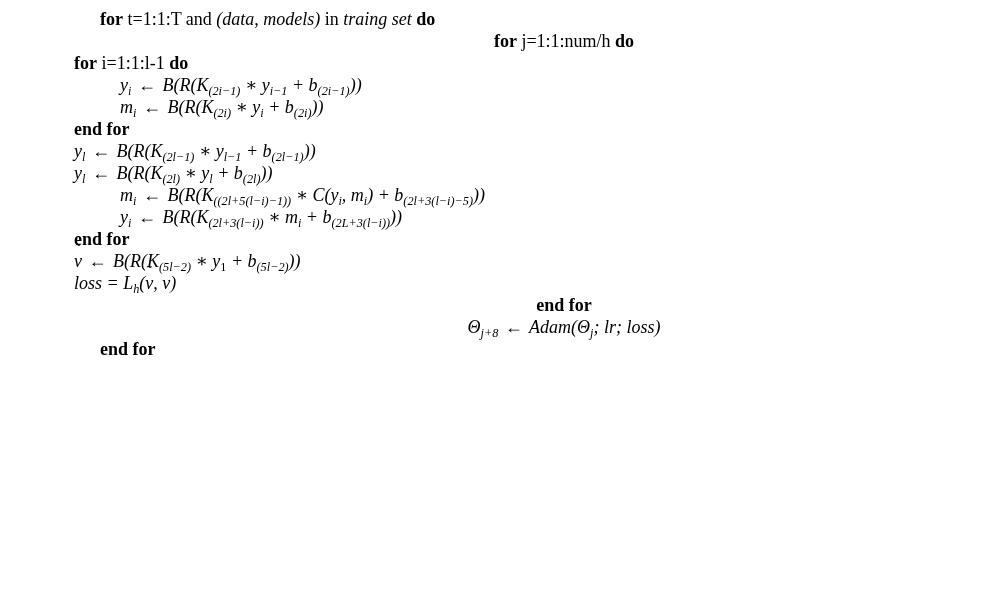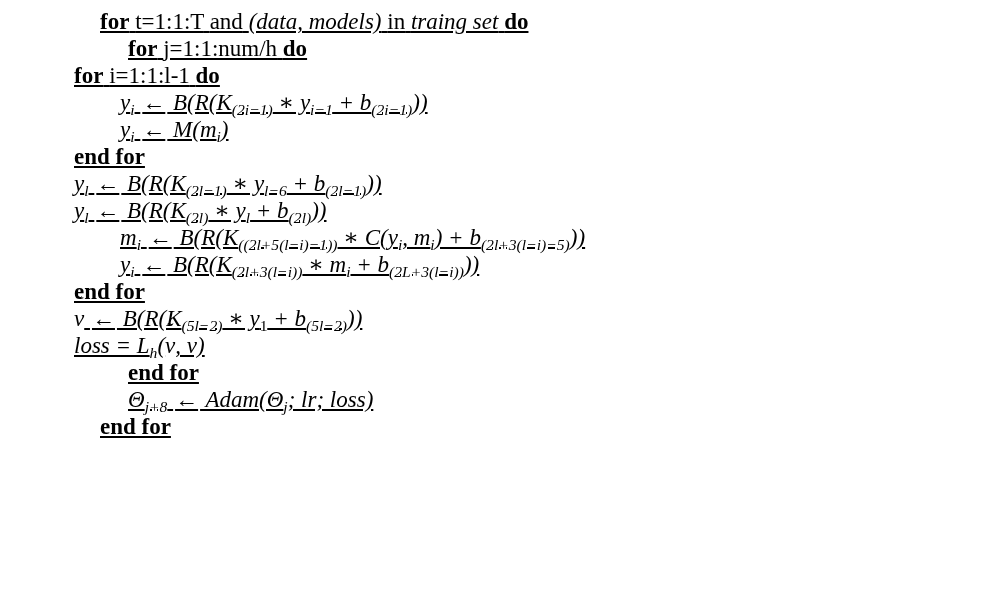--- a/index.html
+++ b/index.html
@@ -16,26 +16,25 @@
   }
   #algo {
     padding: 8px 0 0 0;
     font-size: 21px;
     line-height: 1.0;
   }
   .line {
     display: block;
     white-space: pre;
     padding: 2px 0;
-    font-size: 23px;
-    text-decoration: underline;
+    font-size: 18px;
   }
   
   .ind0 { padding-left: 100px; }
-  .ind1 { padding-left: 128px; }
+  .ind1 { padding-left: 128px; text-align: center; }
   .ind2 { padding-left: 74px; }
   .ind3 { padding-left: 120px; }
 
   .kw {
     font-weight: bold;
     font-family: "Liberation Serif", "DejaVu Serif", serif;
   }
   .rm {
     font-family: "Liberation Serif", "DejaVu Serif", serif;
     font-style: normal;
@@ -84,26 +83,26 @@
 <div id="algo">
 
   <div class="line ind0"><span class="kw">for</span> <span class="rm">t=1:1:T</span> <span class="rm">and</span> <span class="math">(data, models)</span> <span class="rm">in</span> <span class="it">traing set</span> <span class="kw">do</span></div>
 
   <div class="line ind1"><span class="kw">for</span> <span class="rm">j=1:1:num/h</span> <span class="kw">do</span></div>
 
   <div class="line ind2"><span class="kw">for</span> <span class="rm">i=1:1:l-1</span> <span class="kw">do</span></div>
 
   <div class="line ind3"><span class="math">y<sub>i</sub> <span class="arrow">←</span> B(R(K<sub>(2i−1)</sub> ∗ y<sub>i−1</sub> + b<sub>(2i−1)</sub>))</span></div>
 
+  <div class="line ind3"><span class="math">m<sub>i</sub> <span class="arrow">←</span> B(R(K<sub>(2i)</sub> ∗ y<sub>i</sub> + b<sub>(2i)</sub>))</span></div>
 
-  <div class="line ind3"><span class="math">y<sub>i</sub> <span class="arrow">←</span> M(m<sub>i</sub>)</span></div>
 
   <div class="line ind2"><span class="kw">end for</span></div>
 
-  <div class="line ind2"><span class="math">y<sub>l</sub> <span class="arrow">←</span> B(R(K<sub>(2l−1)</sub> ∗ y<sub>l−6</sub> + b<sub>(2l−1)</sub>))</span></div>
+  <div class="line ind2"><span class="math">y<sub>l</sub> <span class="arrow">←</span> B(R(K<sub>(2l−1)</sub> ∗ y<sub>l−1</sub> + b<sub>(2l−1)</sub>))</span></div>
 
   <div class="line ind2"><span class="math">y<sub>l</sub> <span class="arrow">←</span> B(R(K<sub>(2l)</sub> ∗ y<sub>l</sub> + b<sub>(2l)</sub>))</span></div>
 
 
 
   <div class="line ind3"><span class="math">m<sub>i</sub> <span class="arrow">←</span> B(R(K<sub>((2l+5(l−i)−1))</sub> ∗ C(y<sub>i</sub>, m<sub>i</sub>) + b<sub>(2l+3(l−i)−5)</sub>))</span></div>
 
   <div class="line ind3"><span class="math">y<sub>i</sub> <span class="arrow">←</span> B(R(K<sub>(2l+3(l−i))</sub> ∗ m<sub>i</sub> + b<sub>(2L+3(l−i))</sub>))</span></div>
 
   <div class="line ind2"><span class="kw">end for</span></div>

